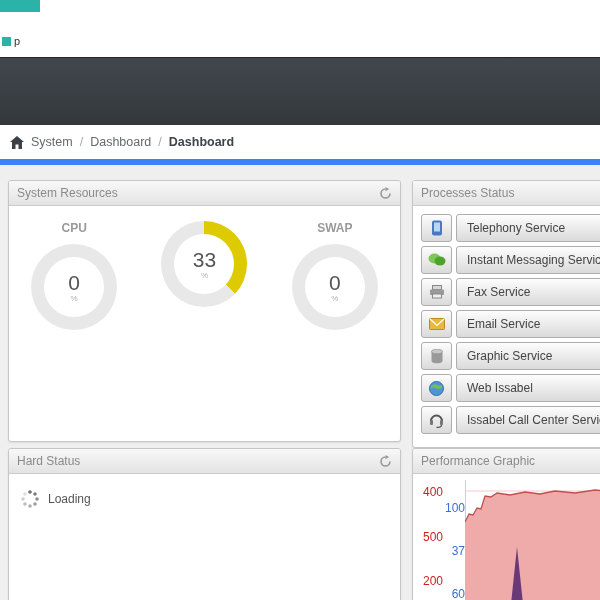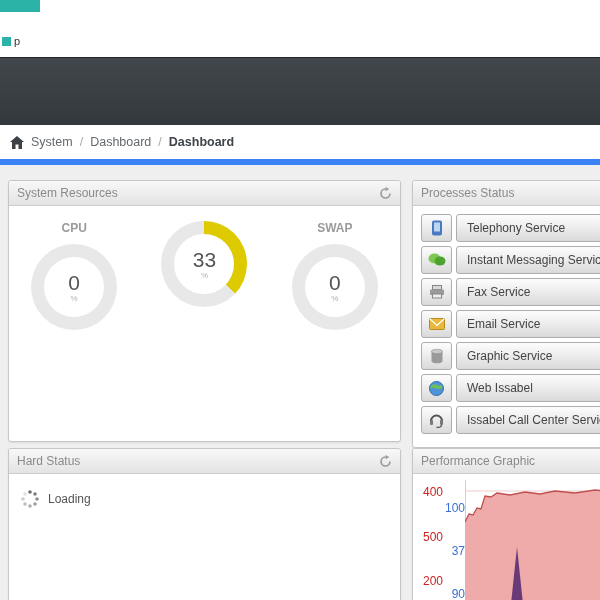--- a/index.html
+++ b/index.html
@@ -267,21 +267,21 @@
     <div class="panel" id="panel-perf">
       <div class="panel-header">
         <span class="panel-title">Performance Graphic</span>
       </div>
       <div class="perf-body">
         <span class="tick tick-red" style="top:11px">400</span>
         <span class="tick tick-red" style="top:56px">500</span>
         <span class="tick tick-red" style="top:100px">200</span>
         <span class="tick tick-blue" style="top:27px">100</span>
         <span class="tick tick-blue" style="top:70px">37</span>
-        <span class="tick tick-blue" style="top:113px">90</span>
+        <span class="tick tick-blue" style="top:113px">60</span>
         <svg class="perf-chart" width="346" height="124" viewBox="0 0 346 124">
           <line x1="0.5" y1="0" x2="0.5" y2="124" stroke="#c8d0e0" stroke-width="1"></line>
           <line x1="0" y1="11" x2="346" y2="11" stroke="#f2caca"></line>
           <line x1="0" y1="56" x2="346" y2="56" stroke="#f2caca"></line>
           <line x1="0" y1="101" x2="346" y2="101" stroke="#f2caca"></line>
           <polygon points="0,42 4,34 8,35 12,28 16,29 20,16 26,17 32,13 45,15 60,12 75,14 90,11 110,13 130,10 150,12 170,11 190,13 210,10 230,12 250,11 270,12 290,10 310,12 330,10 346,11 346,124 0,124" fill="#efaaaa"></polygon>
           <polyline points="0,42 4,34 8,35 12,28 16,29 20,16 26,17 32,13 45,15 60,12 75,14 90,11 110,13 130,10 150,12 170,11 190,13 210,10 230,12 250,11 270,12 290,10 310,12 330,10 346,11" fill="none" stroke="#c05050" stroke-width="1.3"></polyline>
           <polygon points="46,124 52,67 58,124" fill="#6a3a78"></polygon>
         </svg>
       </div>

